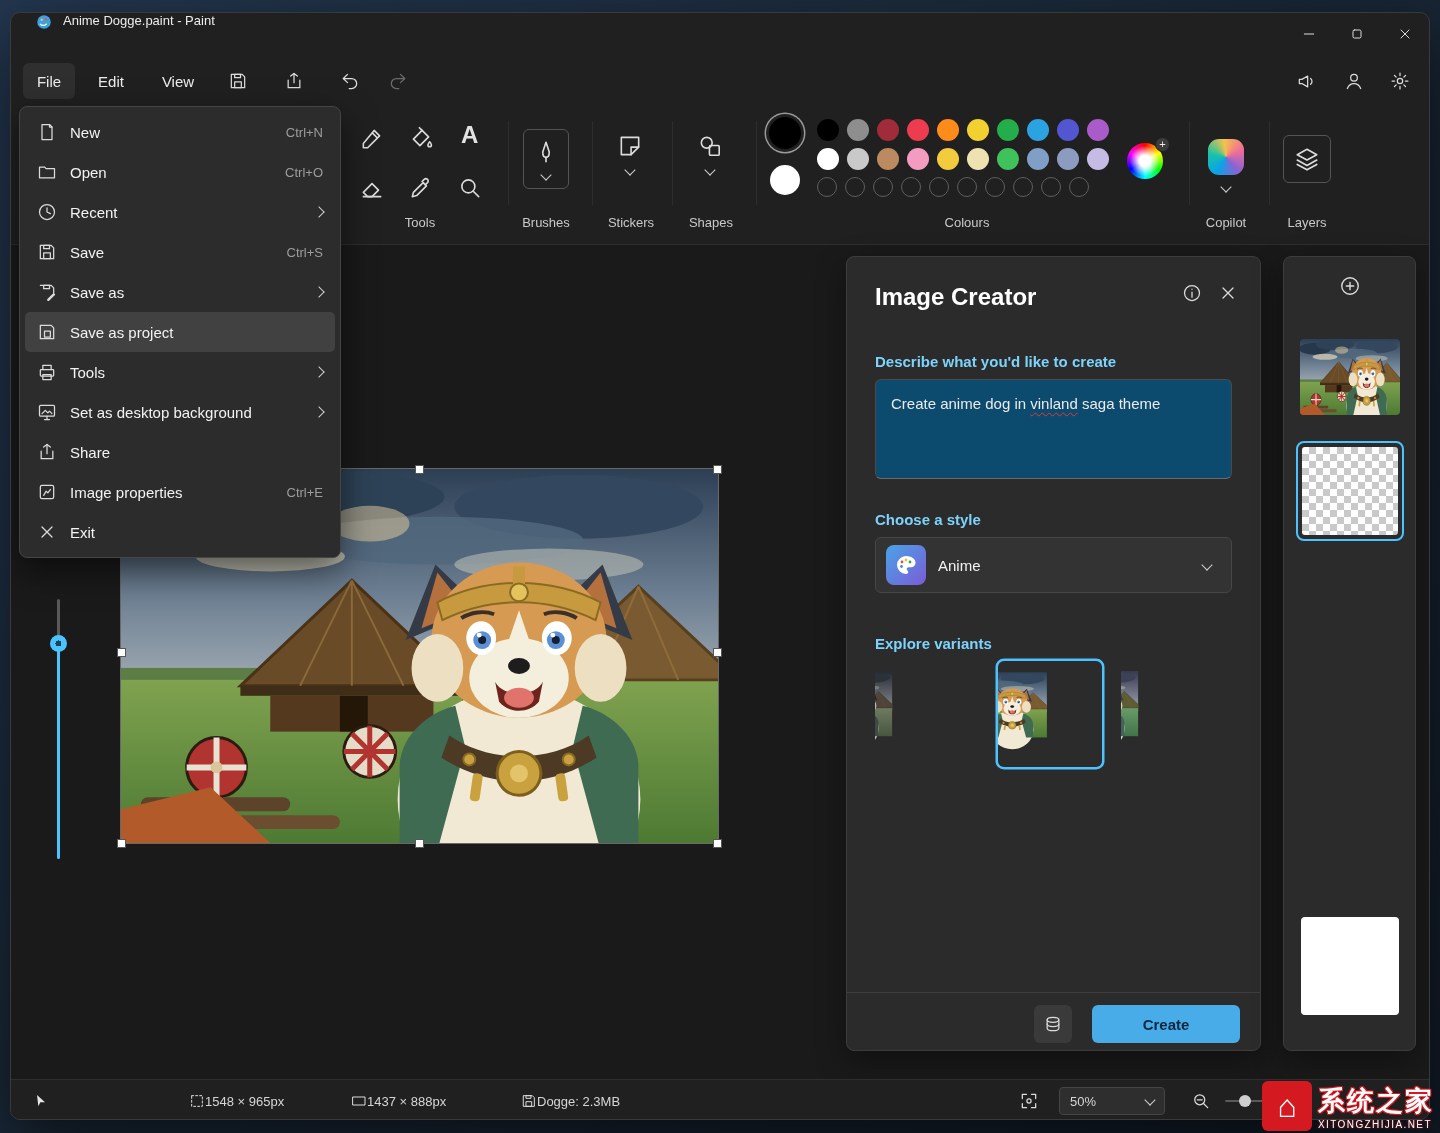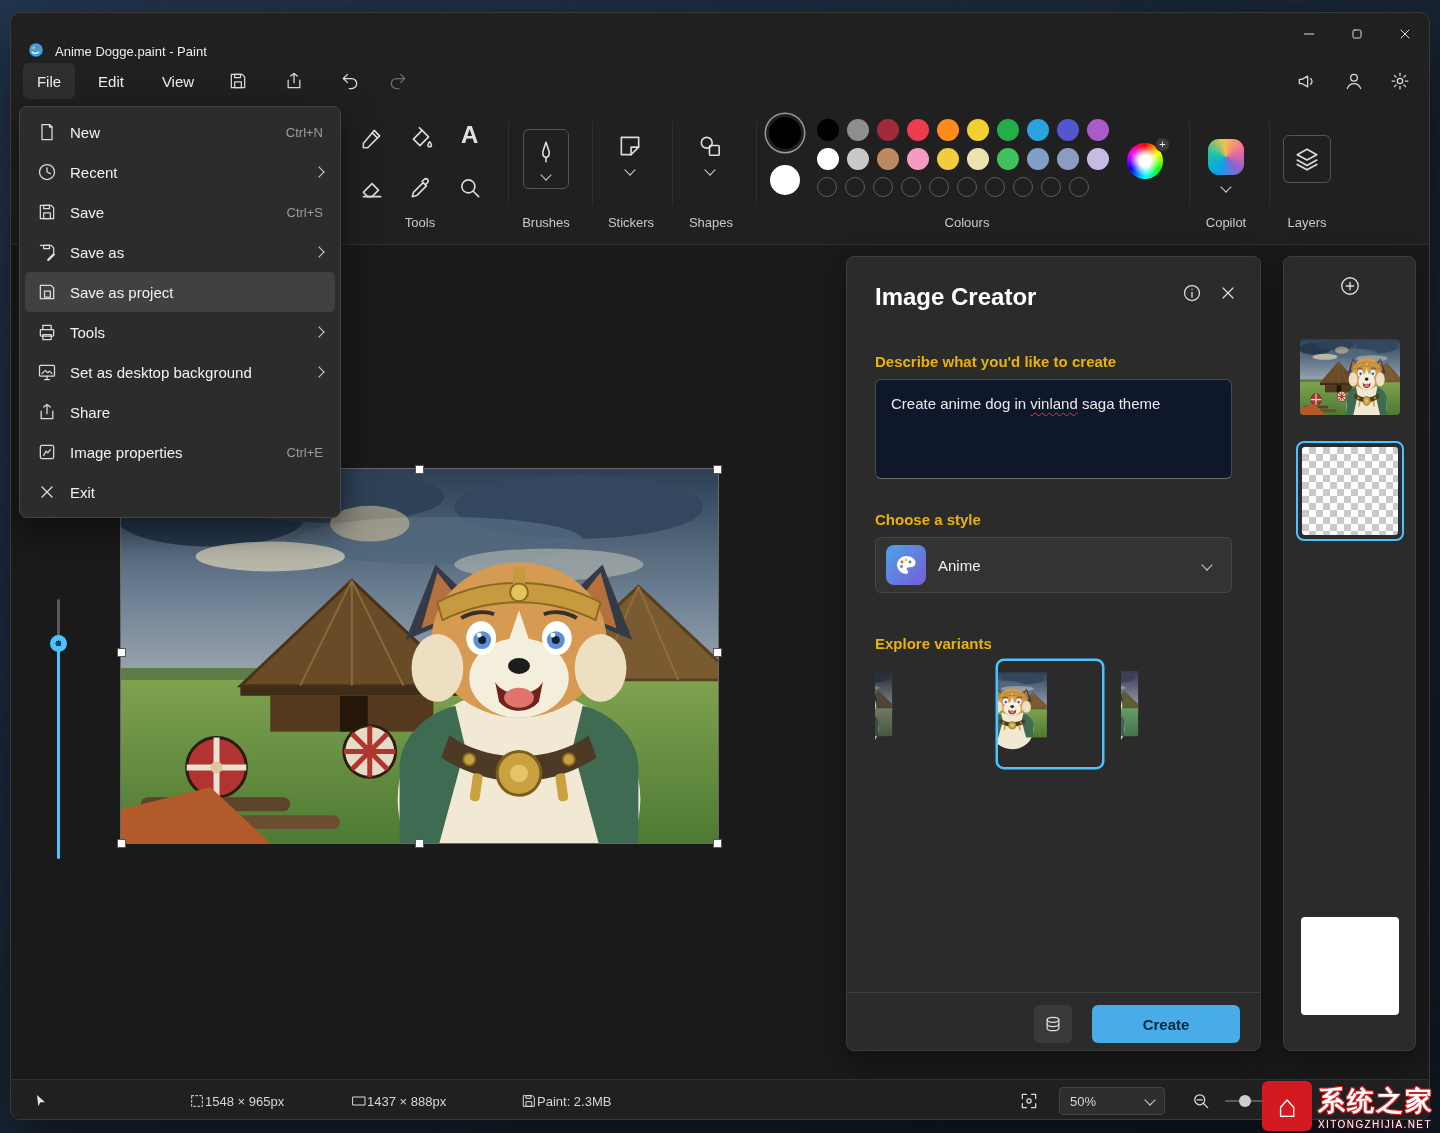--- a/index.html
+++ b/index.html
@@ -9,21 +9,21 @@
   .abs{position:absolute}
   .win{position:absolute;left:10px;top:12px;width:1420px;height:1108px;background:#202020;
        border:1px solid #3a3a3a;border-radius:10px;box-shadow:0 24px 70px rgba(0,0,0,.6);overflow:hidden}
   .ic{width:20px;height:20px;stroke:#dcdcdc;fill:none;stroke-width:1.5;stroke-linecap:round;stroke-linejoin:round;display:block}
   .ic26{width:26px;height:26px}
   .ic16{width:16px;height:16px}
   .chevd,.chevr{display:inline-block;width:8px;height:8px;border-right:1.6px solid #cfcfcf;border-bottom:1.6px solid #cfcfcf}
   .chevd{transform:rotate(45deg)}
   .chevr{transform:rotate(-45deg)}
   
-  .titlebar{position:absolute;left:0;top:0;right:0;height:46px;display:flex;align-items:flex-end}
+  .titlebar{position:absolute;left:8px;top:0;right:0;height:46px;display:flex;align-items:flex-start}
   .title-text{font-size:13px;color:#ececec;margin-left:10px}
   .wbtn{position:absolute;top:0;width:48px;height:42px;display:flex;align-items:center;justify-content:center;color:#e0e0e0}
   
   .menubtn{position:absolute;top:50px;height:36px;display:flex;align-items:center;justify-content:center;
            border-radius:6px;font-size:15px;color:#ececec}
   .toolbtn{position:absolute;top:50px;width:38px;height:36px;border-radius:6px;display:flex;align-items:center;justify-content:center}
   
   .grp-label{position:absolute;top:202px;font-size:13px;color:#c9c9c9;text-align:center}
   .vsep{position:absolute;top:108px;width:1px;height:84px;background:#2d2d2d}
   .swatch{width:22px;height:22px;border-radius:50%;display:inline-block}
@@ -33,21 +33,21 @@
   .canvas-area{position:absolute;left:0;top:231px;right:0;height:835px;background:#1a1a1a;border-top:1px solid #2e2e2e}
   .handle{position:absolute;width:9px;height:9px;background:#fff;border:1px solid #565656;z-index:6}
   
   .fm{position:absolute;left:8px;top:93px;width:322px;background:#2c2c2c;border:1px solid #454545;border-radius:8px;
       padding:5px;box-shadow:0 12px 34px rgba(0,0,0,.55);z-index:150}
   .fm-item{display:flex;align-items:center;height:40px;padding:0 12px 0 12px;border-radius:5px;gap:13px;font-size:15px;color:#f2f2f2}
   .fm-item.hl{background:#414141}
   .fm-right{margin-left:auto;color:#9d9d9d;font-size:13px}
   
   .panel{position:absolute;background:#2b2b2b;border:1px solid #3d3d3d;border-radius:8px;box-shadow:0 10px 30px rgba(0,0,0,.4);z-index:20}
-  .sec-label{font-size:15px;font-weight:700;color:#eab308}
+  .sec-label{font-size:15px;font-weight:700;color:#7dd3fc}
   .sq{text-decoration:underline wavy #e03a3a 1px;text-underline-offset:3px}
   .checker{background-color:#fff;
     background-image:linear-gradient(45deg,#c9c9c9 25%,transparent 25%,transparent 75%,#c9c9c9 75%),
                      linear-gradient(45deg,#c9c9c9 25%,transparent 25%,transparent 75%,#c9c9c9 75%);
     background-size:14px 14px;background-position:0 0,7px 7px}
   
   .statusbar{position:absolute;left:0;right:0;top:1066px;height:42px;background:#202020;border-top:1px solid #2e2e2e;z-index:30}
   .st-item{position:absolute;top:0;height:42px;display:flex;align-items:center;font-size:13px;color:#d6d6d6}
   
   .wm{position:absolute;right:6px;bottom:2px;display:flex;align-items:center;gap:6px;z-index:300}
@@ -520,21 +520,21 @@
           <use href="#i-info"></use>
         </svg>
       </div>
     <div class="abs" style="right:22px;top:26px">
         <svg class="ic">
           <use href="#i-close"></use>
         </svg>
       </div>
 
     <div class="abs sec-label" style="left:28px;top:96px">Describe what you'd like to create</div>
-    <div class="abs" style="left:28px;top:122px;width:357px;height:100px;background:#0f172a;border:1px solid #4a4a4a;border-bottom-color:#6b6b6b;border-radius:6px;padding:13px 15px;font-size:15px;line-height:1.4;color:#eaeaea" role="textbox">
+    <div class="abs" style="left:28px;top:122px;width:357px;height:100px;background:#0c4a6e;border:1px solid #4a4a4a;border-bottom-color:#6b6b6b;border-radius:6px;padding:13px 15px;font-size:15px;line-height:1.4;color:#eaeaea" role="textbox">
       <span>Create anime dog in </span><span class="sq">vinland</span><span> saga theme</span>
     </div>
 
     <div class="abs sec-label" style="left:28px;top:254px">Choose a style</div>
     <div class="abs" style="left:28px;top:280px;width:357px;height:56px;background:#333333;border:1px solid #474747;border-radius:6px;display:flex;align-items:center">
       <span style="width:40px;height:40px;margin-left:10px;border-radius:8px;background:linear-gradient(135deg,#4aa3e8,#7a5cd6);display:flex;align-items:center;justify-content:center">
           <svg class="ic" style="width:24px;height:24px">
             <use href="#i-palette"></use>
           </svg>
         </span>
@@ -592,20 +592,27 @@
   <div class="fm">
     <div class="fm-item">
       <svg class="ic">
           <use href="#i-doc"></use>
         </svg>
       <span>New</span>
       <span class="fm-right">Ctrl+N</span>
     </div>
     <div class="fm-item">
       <svg class="ic">
+          <use href="#i-folder"></use>
+        </svg>
+      <span>Open</span>
+      <span class="fm-right">Ctrl+O</span>
+    </div>
+    <div class="fm-item">
+      <svg class="ic">
           <use href="#i-clock"></use>
         </svg>
       <span>Recent</span>
       <span class="fm-right chevr"></span>
     </div>
     <div class="fm-item">
       <svg class="ic">
           <use href="#i-save"></use>
         </svg>
       <span>Save</span>
@@ -674,21 +681,21 @@
     <div class="st-item" style="left:340px">
       <svg class="ic ic16">
           <use href="#i-canvasrect"></use>
         </svg>
       <span>1437 × 888px</span>
     </div>
     <div class="st-item" style="left:510px">
       <svg class="ic ic16">
           <use href="#i-save"></use>
         </svg>
-      <span>Paint: 2.3MB</span>
+      <span>Dogge: 2.3MB</span>
     </div>
     <div class="st-item" style="left:1008px">
       <svg class="ic">
           <use href="#i-fit"></use>
         </svg>
     </div>
     <div class="st-item" style="left:1048px;top:7px;height:28px;width:106px;background:#2e2e2e;border:1px solid #454545;border-radius:4px;padding:0 10px;justify-content:space-between">
       <span>50%</span>
       <span class="chevd" style="margin-top:-3px"></span>
     </div>

